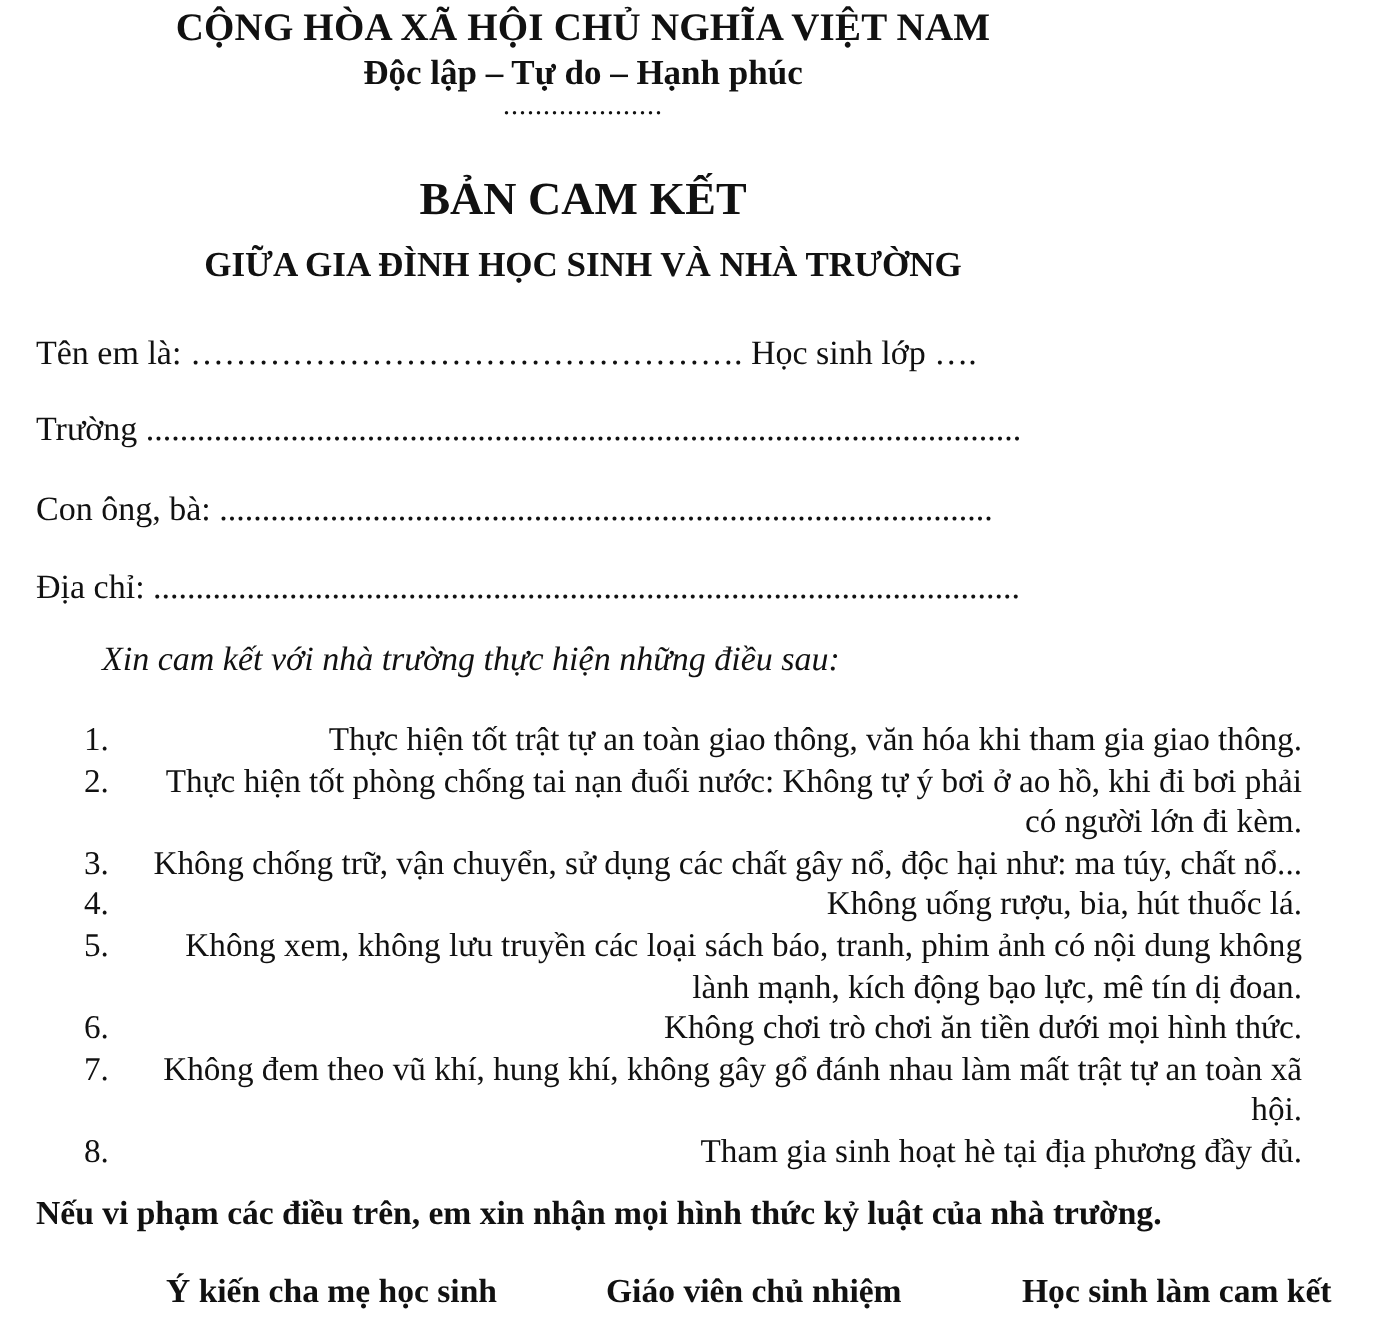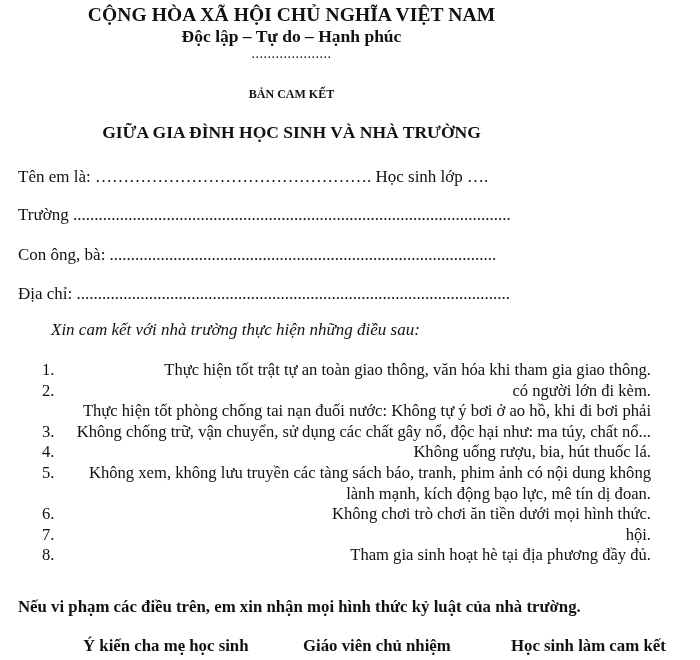--- a/index.html
+++ b/index.html
@@ -34,21 +34,21 @@
       font-size: 17.5px;
       font-weight: bold;
     }
     .h-dots {
       top: 46px;
       font-size: 14px;
       letter-spacing: 0.5px;
     }
     .h-title {
       top: 87px;
-      font-size: 12px;
+      font-size: 23px;
       font-weight: bold;
     }
     .h-subtitle {
       top: 122px;
       font-size: 17.5px;
       font-weight: bold;
     }
     .field {
       left: 18px;
       font-size: 17px;
@@ -126,42 +126,43 @@
 
 <div class="abs intro">Xin cam kết với nhà trường thực hiện những điều sau:</div>
 
 <ol class="rules">
   <li>
     <span class="num">1.</span>
     <span class="txt">Thực hiện tốt trật tự an toàn giao thông, văn hóa khi tham gia giao thông.</span>
   </li>
   <li>
     <span class="num">2.</span>
+    <span class="txt">Thực hiện tốt phòng chống tai nạn đuối nước: Không tự ý bơi ở ao hồ, khi đi bơi phải</span>
     <span class="txt">có người lớn đi kèm.</span>
-    <span class="txt">Thực hiện tốt phòng chống tai nạn đuối nước: Không tự ý bơi ở ao hồ, khi đi bơi phải</span>
   </li>
   <li>
     <span class="num">3.</span>
     <span class="txt">Không chống trữ, vận chuyển, sử dụng các chất gây nổ, độc hại như: ma túy, chất nổ...</span>
   </li>
   <li>
     <span class="num">4.</span>
     <span class="txt">Không uống rượu, bia, hút thuốc lá.</span>
   </li>
   <li>
     <span class="num">5.</span>
-    <span class="txt">Không xem, không lưu truyền các tàng sách báo, tranh, phim ảnh có nội dung không</span>
+    <span class="txt">Không xem, không lưu truyền các loại sách báo, tranh, phim ảnh có nội dung không</span>
     <span class="txt">lành mạnh, kích động bạo lực, mê tín dị đoan.</span>
   </li>
   <li>
     <span class="num">6.</span>
     <span class="txt">Không chơi trò chơi ăn tiền dưới mọi hình thức.</span>
   </li>
   <li>
     <span class="num">7.</span>
+    <span class="txt">Không đem theo vũ khí, hung khí, không gây gổ đánh nhau làm mất trật tự an toàn xã</span>
     <span class="txt">hội.</span>
   </li>
   <li>
     <span class="num">8.</span>
     <span class="txt">Tham gia sinh hoạt hè tại địa phương đầy đủ.</span>
   </li>
 </ol>
 
 <div class="abs warning">Nếu vi phạm các điều trên, em xin nhận mọi hình thức kỷ luật của nhà trường.</div>
 

